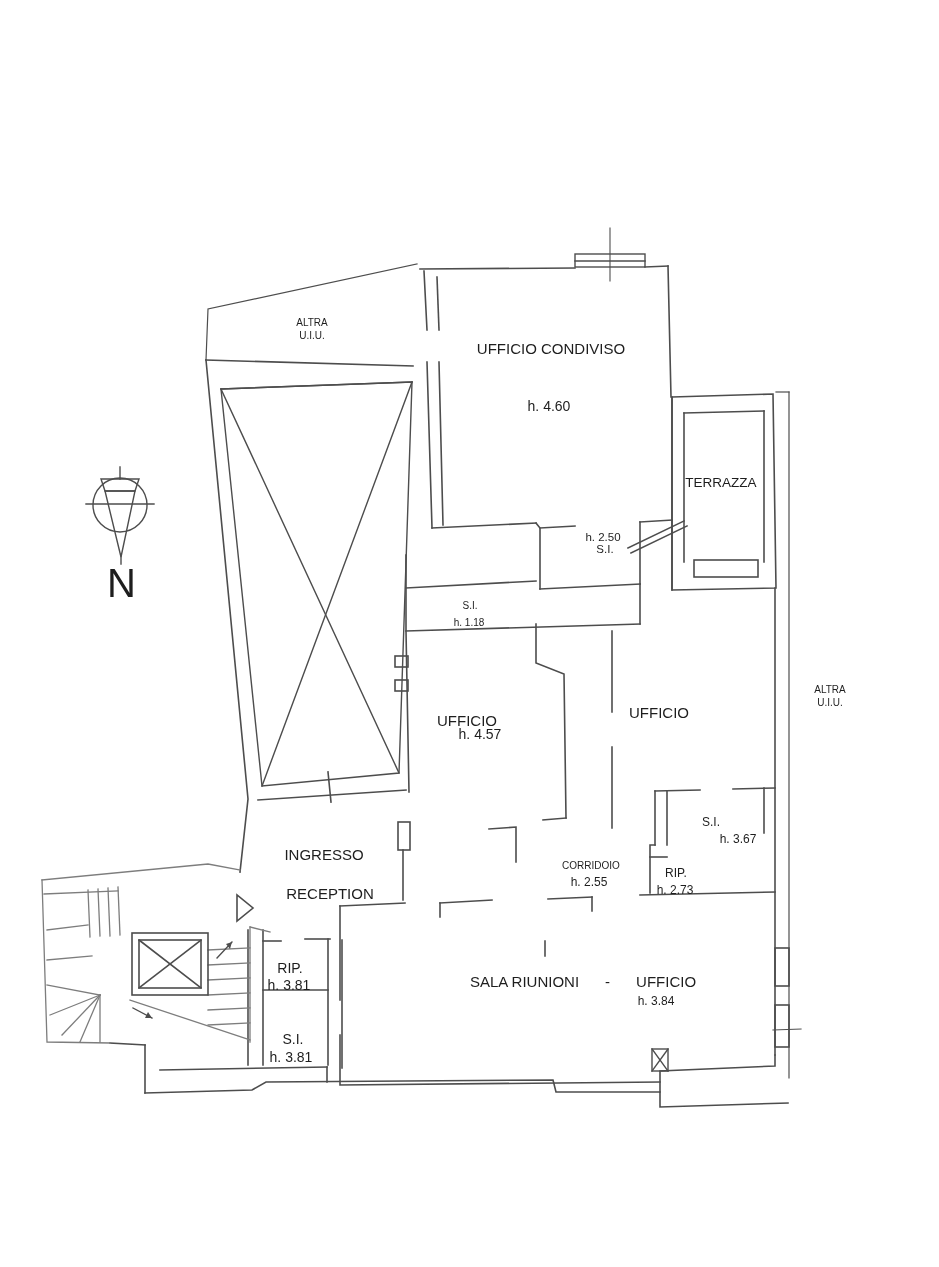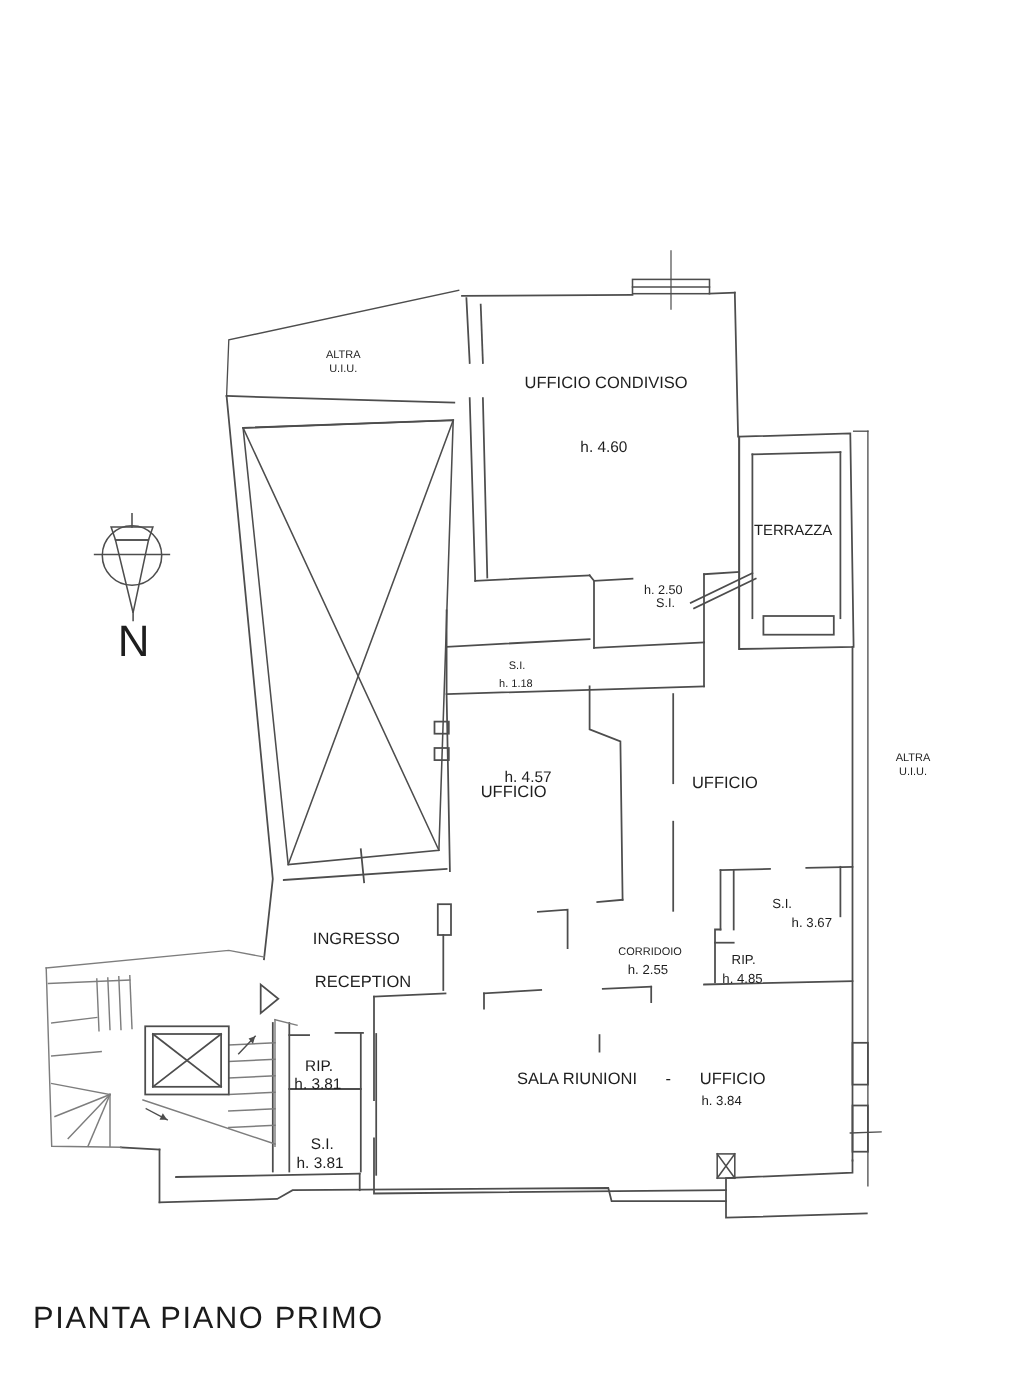--- a/index.html
+++ b/index.html
@@ -218,34 +218,34 @@
 
   <div class="lbl room-sm" style="left:721px;top:483px;font-size:13.5px;">TERRAZZA</div>
 
   <div class="lbl room-xs" style="left:605px;top:549px;">S.I.</div>
   <div class="lbl room-xs" style="left:603px;top:537px;">h. 2.50</div>
 
   <div class="lbl room-sm" style="left:470px;top:606px;">S.I.</div>
   <div class="lbl room-sm" style="left:469px;top:623px;">h. 1.18</div>
 
   <div class="lbl room" style="left:467px;top:721px;">UFFICIO</div>
-  <div class="lbl hgt" style="left:480px;top:707px;">h. 4.57</div>
+  <div class="lbl hgt" style="left:480px;top:735px;">h. 4.57</div>
 
   <div class="lbl room" style="left:659px;top:713px;">UFFICIO</div>
 
   <div class="lbl room-sm two-line" style="left:830px;top:696px;">
     <span>ALTRA</span><br>
     <span>U.I.U.</span>
   </div>
 
   <div class="lbl hgt-sm" style="left:711px;top:822px;">S.I.</div>
   <div class="lbl hgt-sm" style="left:710px;top:839px;margin-left:28px;">h. 3.67</div>
 
   <div class="lbl hgt-sm" style="left:676px;top:873px;">RIP.</div>
-  <div class="lbl hgt-sm" style="left:675px;top:890px;">h. 4.85</div>
+  <div class="lbl hgt-sm" style="left:675px;top:890px;">h. 2.73</div>
 
   <div class="lbl room-sm" style="left:591px;top:866px;">CORRIDOIO</div>
   <div class="lbl hgt-sm" style="left:589px;top:882px;">h. 2.55</div>
 
   <div class="lbl room" style="left:324px;top:855px;">INGRESSO</div>
   <div class="lbl room" style="left:330px;top:894px;">RECEPTION</div>
 
   <div class="lbl hgt" style="left:290px;top:969px;">RIP.</div>
   <div class="lbl hgt" style="left:289px;top:986px;">h. 3.81</div>
 
@@ -256,15 +256,14 @@
     <span class="sala-row">
       <span>SALA RIUNIONI</span>
       <span>-</span>
       <span>UFFICIO</span>
     </span>
   </div>
   <div class="lbl hgt-sm" style="left:656px;top:1001px;">h. 3.84</div>
 
   <div class="lbl compass-n" style="left:122px;top:583px;">N</div>
 
-  <div class="title">PIANTA PIANO PRIMO</div>
 
 </div>
 
 </body></html>

